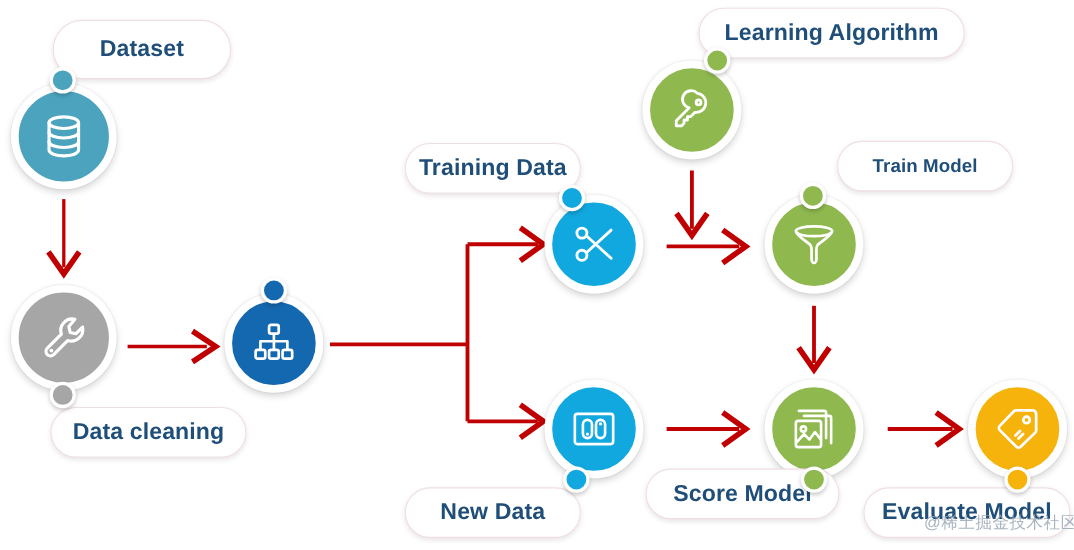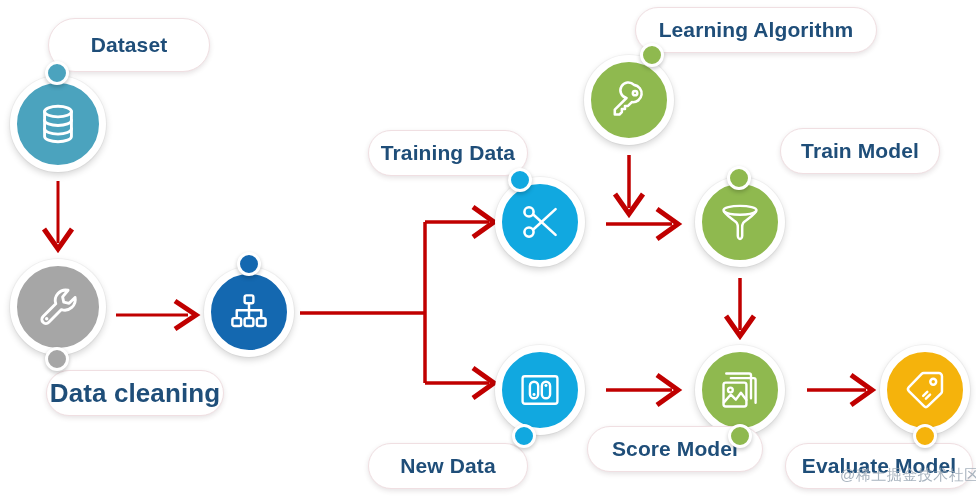--- a/index.html
+++ b/index.html
@@ -132,21 +132,21 @@
   </div>
   <div class="dot" style="left:45px;top:61px;width:24px;height:24px;background:#4ba3be;"></div>
 
   <div class="node" style="left:10px;top:259px;width:96px;height:96px;background:#a6a6a6;">
     <svg width="46" height="46" viewBox="0 0 48 48">
       <path d="M34.5 6.5a11 11 0 0 0-12.8 14.2L8.4 34a4.2 4.2 0 0 0 6 6l13.2-13.3A11 11 0 0 0 41.8 14l-6.2 6.2-5.6-1.2-1.2-5.6 5.7-6.9z" fill="none" stroke="#ffffff" stroke-width="3" stroke-linejoin="round"></path>
         <circle cx="12.2" cy="36.2" r="1.8" fill="#ffffff"></circle>
     </svg>
   </div>
   <div class="dot" style="left:45px;top:347px;width:24px;height:24px;background:#a6a6a6;"></div>
-  <div class="pill" style="left:46px;top:370px;width:178px;height:46px;font-size:26px;">
+  <div class="pill" style="left:46px;top:370px;width:178px;height:46px;font-size:21px;">
     <span>Data cleaning</span>
   </div>
 
 
   <div class="node" style="left:204px;top:267px;width:90px;height:90px;background:#1468b0;">
     <svg width="42" height="42" viewBox="0 0 48 48">
       <g fill="none" stroke="#ffffff" stroke-width="2.8" stroke-linejoin="round">
         <rect x="19" y="5" width="10" height="9" rx="2"></rect>
         <rect x="5" y="31" width="10" height="9" rx="2"></rect>
         <rect x="19" y="31" width="10" height="9" rx="2"></rect>
@@ -196,21 +196,21 @@
   <div class="node" style="left:584px;top:55px;width:90px;height:90px;background:#8fb94f;">
     <svg width="44" height="44" viewBox="0 0 48 48">
       <g fill="none" stroke="#ffffff" stroke-width="2.8" stroke-linejoin="round" stroke-linecap="round">
         <path d="M29.5 7.5a8.6 8.6 0 1 0-8.2 14.3L8.5 34.6l0 5.2 5.1 0 2.6-2.6 0-3.3 3.4 0 0-3.4 3.3 0 4.2-4.2a8.6 8.6 0 0 0 2.4-18.8z"></path>
         <circle cx="30.6" cy="16.5" r="2.4"></circle>
       </g>
     </svg>
   </div>
   <div class="dot" style="left:640px;top:43px;width:24px;height:24px;background:#8fb94f;"></div>
 
-  <div class="pill" style="left:780px;top:128px;width:160px;height:46px;font-size:21px;">
+  <div class="pill" style="left:761px;top:128px;width:160px;height:46px;font-size:17px;">
     <span>Train Model</span>
   </div>
 
   <div class="node" style="left:695px;top:177px;width:90px;height:90px;background:#8fb94f;">
     <svg width="44" height="44" viewBox="0 0 48 48">
       <g fill="none" stroke="#ffffff" stroke-width="2.7" stroke-linejoin="round" stroke-linecap="round">
         <path d="M6 11c0-2.6 8-4.6 18-4.6S42 8.4 42 11c0 4.6-13 11.6-14.6 14.2-.8 1.3-1 2.7-1 4.3v9.6c0 2-1.3 3.5-2.4 3.5s-2.4-1.5-2.4-3.5v-9.6c0-1.6-.2-3-1-4.3C19 22.6 6 15.6 6 11z"></path>
         <path d="M6.6 12.4c2.3 2.2 9.3 3.7 17.4 3.7s15.1-1.5 17.4-3.7"></path>
       </g>
     </svg>

